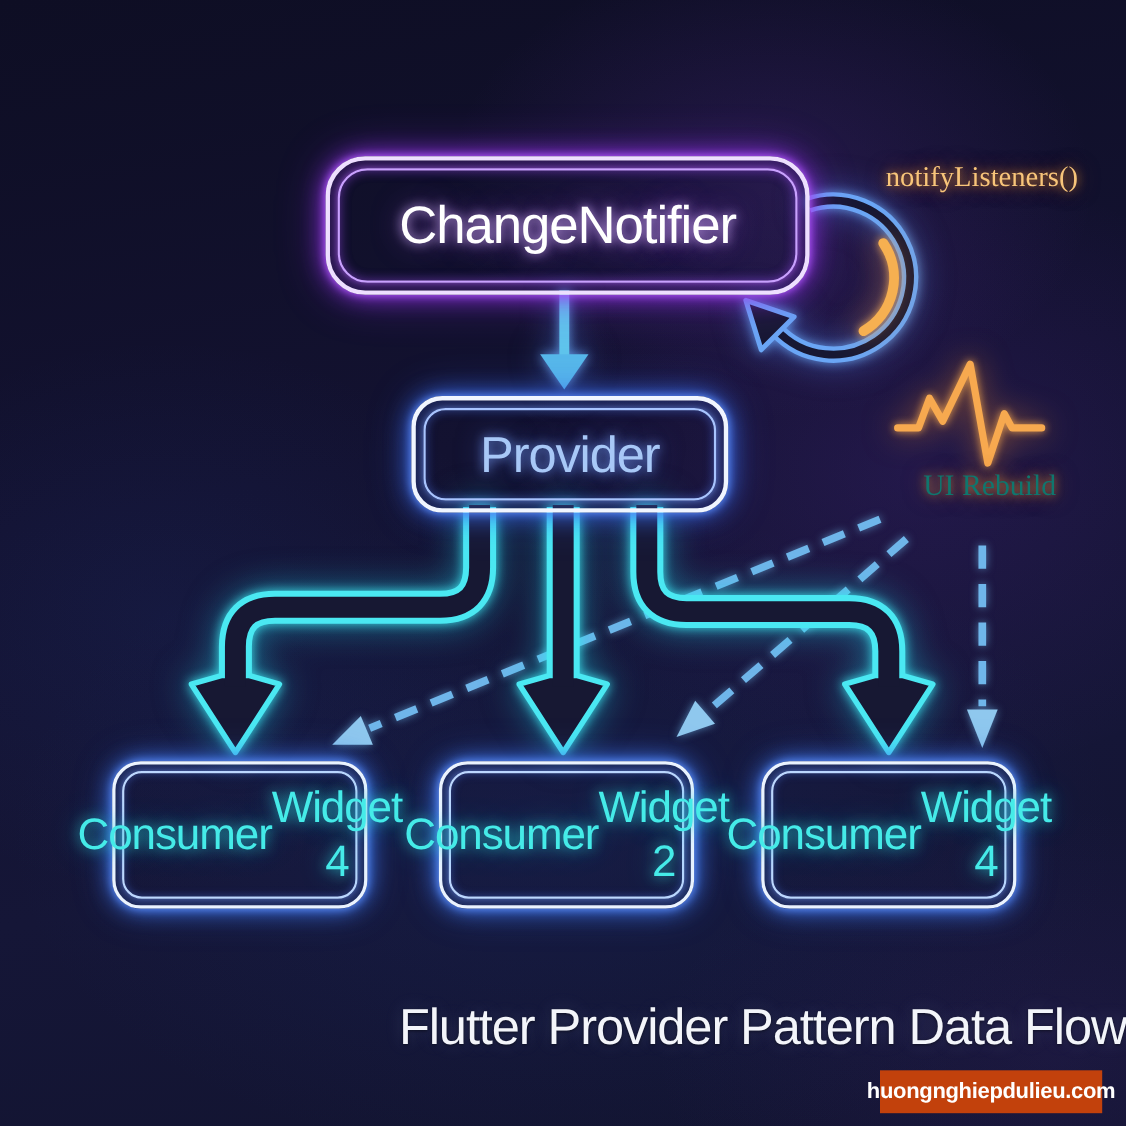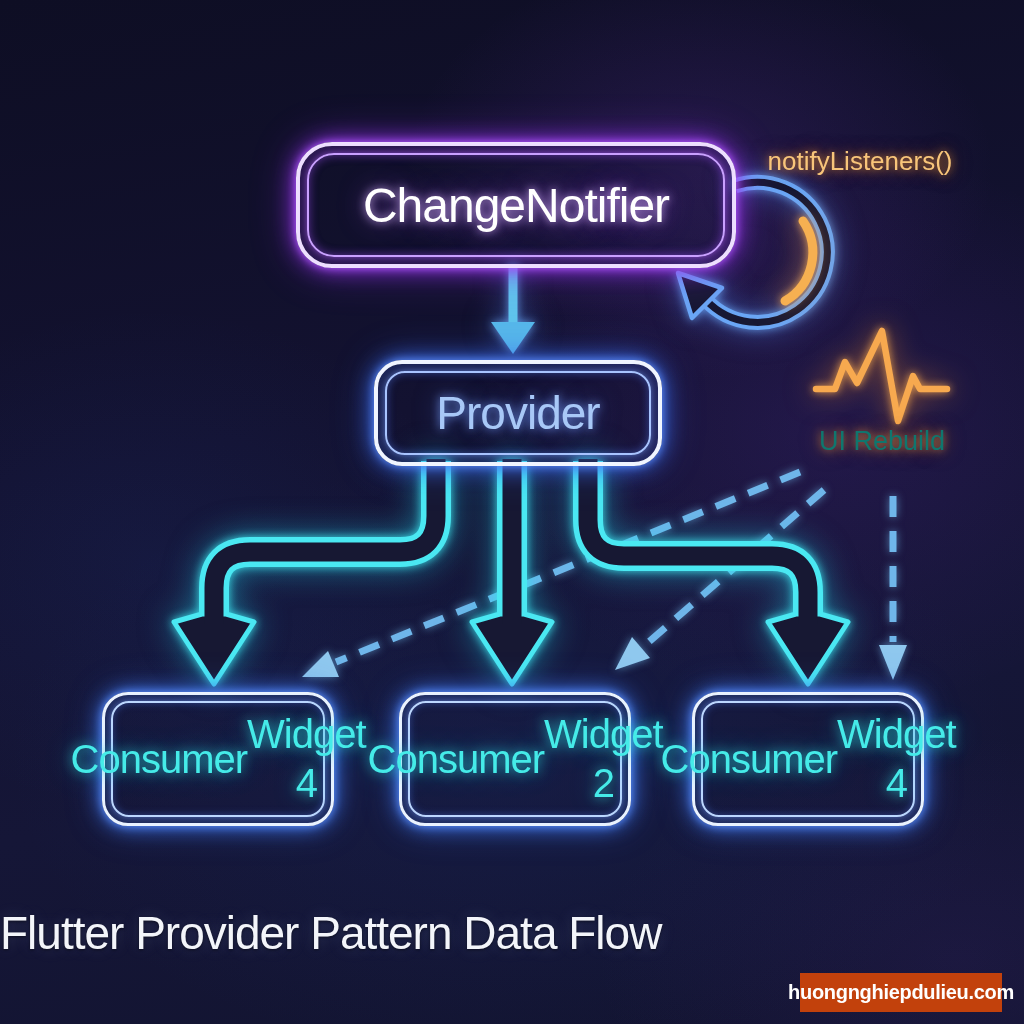--- a/index.html
+++ b/index.html
@@ -43,27 +43,27 @@
     text-shadow:0 0 10px rgba(120,160,250,.85),0 0 24px rgba(90,130,250,.5);}
 
   .consumer-box{width:226px;height:128px;border:3.5px solid #edf5ff;border-radius:26px;
     box-shadow:0 0 8px #5d8cf7,0 0 20px #3f79f2,0 0 36px rgba(63,121,242,.38), inset 0 0 14px rgba(63,121,242,.3);}
   .consumer-box .inner{border:2.5px solid #bcd7ff;border-radius:18px;inset:6px;
     box-shadow:0 0 8px rgba(110,150,250,.75), inset 0 0 9px rgba(90,130,250,.35);}
   .consumer-box .lbl{color:#45ebe8;font-size:40px;font-weight:500;letter-spacing:-1px;line-height:1.22;
     text-shadow:0 0 12px rgba(45,212,218,.8),0 0 28px rgba(34,211,238,.45);}
   .c1{left:102px;top:692px;} .c2{left:399px;top:692px;} .c3{left:692px;top:692px;}
 
-  .float-label{position:absolute;text-align:center;}
+  .float-label{position:absolute;text-align:right;font-family:Liberation Serif, serif;}
   .notify-label{left:740px;top:146px;width:240px;color:#f8c57a;font-size:26px;font-weight:500;
     text-shadow:0 0 9px rgba(246,158,60,.85),0 0 20px rgba(240,120,20,.5);}
   .rebuild-label{left:804px;top:426px;width:156px;color:#0f766e;font-size:27px;font-weight:500;
     text-shadow:0 0 9px rgba(246,158,60,.85),0 0 20px rgba(240,120,20,.5);}
 
-  .title{position:absolute;left:0;top:906px;width:1024px;text-align:left;color:#f3f5fa;
+  .title{position:absolute;left:0;top:906px;width:1024px;text-align:right;color:#f3f5fa;
     font-size:46px;font-weight:500;letter-spacing:-1px;
     text-shadow:0 1px 3px rgba(0,0,0,.5),0 0 16px rgba(180,200,255,.18);}
 
   .watermark{position:absolute;left:800px;top:973px;width:202px;height:39px;background:#c2410c;
     display:flex;align-items:center;justify-content:center;color:#ffffff;font-weight:700;
     font-size:20px;letter-spacing:-0.3px;}
 </style>
 </head>
 <body>
 

